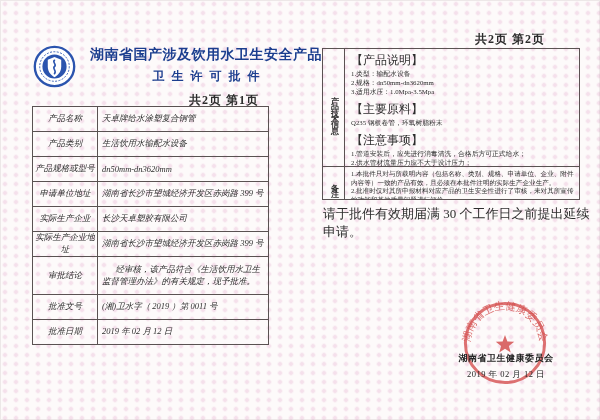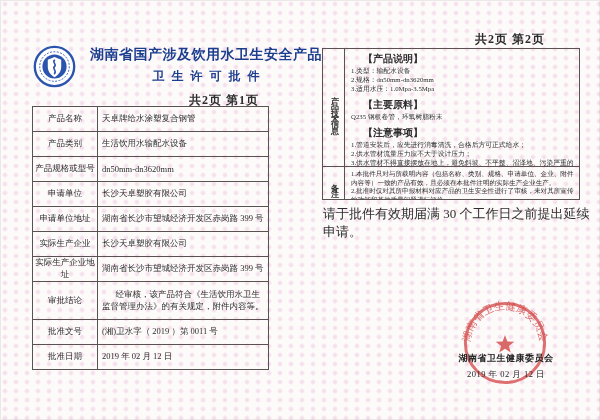--- a/index.html
+++ b/index.html
@@ -13,39 +13,39 @@
     color:#2d2d2d;
     box-shadow: inset 0 0 0 1px rgba(120,110,110,0.12);
   }
   
   .logo { position:absolute; left:33px; top:45px; width:43px; height:43px; }
   .title-block { position:absolute; left:76px; top:46px; width:248px; text-align:center; color:#1c3e8f;margin-left:6px; }
   .title-line1 { font-size:14px; font-weight:bold; letter-spacing:0.5px; white-space:nowrap; }
   .title-line2 { font-size:12px; font-weight:bold; letter-spacing:7px; margin-top:4px; text-indent:7px; }
   .pm1 { position:absolute; left:157px; top:92px; width:102px; text-align:right; font-size:12px; font-weight:bold; letter-spacing:1px; }
   table.t1 { position:absolute; left:32px; top:106px; width:237px; border-collapse:collapse; table-layout:fixed; }
-  table.t1 td { border:1px solid #5a5252; font-size:8.5px; vertical-align:middle; overflow:hidden; }
+  table.t1 td { border:1px solid #5a5252; font-size:8.5px; vertical-align:middle; overflow:hidden;font-style:italic; }
   table.t1 td.lbl { width:62px; text-align:center; padding:0 1px; }
   table.t1 td.val { padding:1px 4px; }
   table.t1 tr { height:25px; }
   table.t1 tr.tall { height:38px; }
   td.val.indent { text-indent:1.6em; line-height:1.4; }
   
   .pm2 { position:absolute; left:475px; top:31px; width:102px; font-size:12px; font-weight:bold; letter-spacing:1px; }
   .box2 { position:absolute; left:322px; top:48px; width:258px; height:152px; border:1px solid #5a5252; display:flex; flex-direction:column; box-sizing:border-box; }
   .box2 .brow { display:flex; min-height:0; }
   .brow.tech { height:117px; border-bottom:1px solid #5a5252; }
   .brow.rem { flex:1; }
   .side { width:21px; flex:0 0 21px; border-right:1px solid #5a5252; display:flex; align-items:center; justify-content:center; }
   .side .vtxt { writing-mode:vertical-rl; text-orientation:upright; font-size:8px; font-weight:bold; }
   .vtxt.sp6 { letter-spacing:6px; }
   .vtxt.sp4 { letter-spacing:5px; }
   .bcontent { flex:1; padding:3px 5px 2px 6px; overflow:hidden; }
   .sec { margin-bottom:4px; }
-  .sec .shead { font-size:10px; font-weight:bold; margin:0 12px 1px; }
+  .sec .shead { font-size:12px; font-weight:normal; margin:0 0 1px; }
   .sec .sline { font-size:6.8px; line-height:1.32; }
   .rline { font-size:6.6px; line-height:1.32; }
   .renewal { position:absolute; left:323px; top:205px; font-size:13px; }
   .seal { position:absolute; left:461px; top:299px; width:88px; height:88px; }
   .authority { position:absolute; left:438px; top:352px; width:136px; text-align:center; font-size:9px; font-weight:bold; letter-spacing:0.5px; color:#242424; }
   .issue-date { position:absolute; left:438px; top:369px; width:136px; text-align:center; font-size:8.5px; color:#242424; letter-spacing:0.5px; }
 </style>
 </head>
 <body>
 
@@ -74,38 +74,34 @@
     </tr>
     <tr>
       <td class="lbl">产品类别</td>
       <td class="val">生活饮用水输配水设备</td>
     </tr>
     <tr>
       <td class="lbl">产品规格或型号</td>
       <td class="val">dn50mm-dn3620mm</td>
     </tr>
     <tr>
-      <td class="lbl">申请单位</td>
-      <td class="val">长沙天卓塑胶有限公司</td>
-    </tr>
-    <tr>
       <td class="lbl">申请单位地址</td>
       <td class="val">湖南省长沙市望城经济开发区赤岗路 399 号</td>
     </tr>
     <tr>
       <td class="lbl">实际生产企业</td>
       <td class="val">长沙天卓塑胶有限公司</td>
     </tr>
     <tr>
       <td class="lbl">实际生产企业地址</td>
       <td class="val">湖南省长沙市望城经济开发区赤岗路 399 号</td>
     </tr>
     <tr class="tall">
       <td class="lbl">审批结论</td>
-      <td class="val indent">经审核，该产品符合《生活饮用水卫生监督管理办法》的有关规定，附件内容等。</td>
+      <td class="val indent">经审核，该产品符合《生活饮用水卫生监督管理办法》的有关规定，现予批准。</td>
     </tr>
     <tr>
       <td class="lbl">批准文号</td>
       <td class="val">(湘)卫水字（ 2019 ）第 0011 号</td>
     </tr>
     <tr>
       <td class="lbl">批准日期</td>
       <td class="val">2019 年 02 月 12 日</td>
     </tr>
   </tbody>

